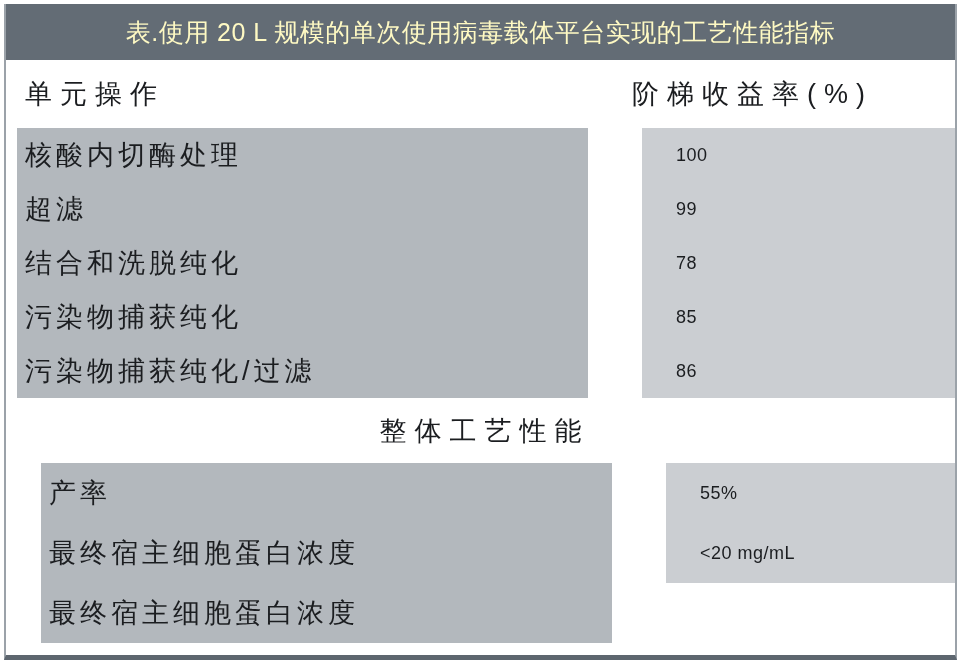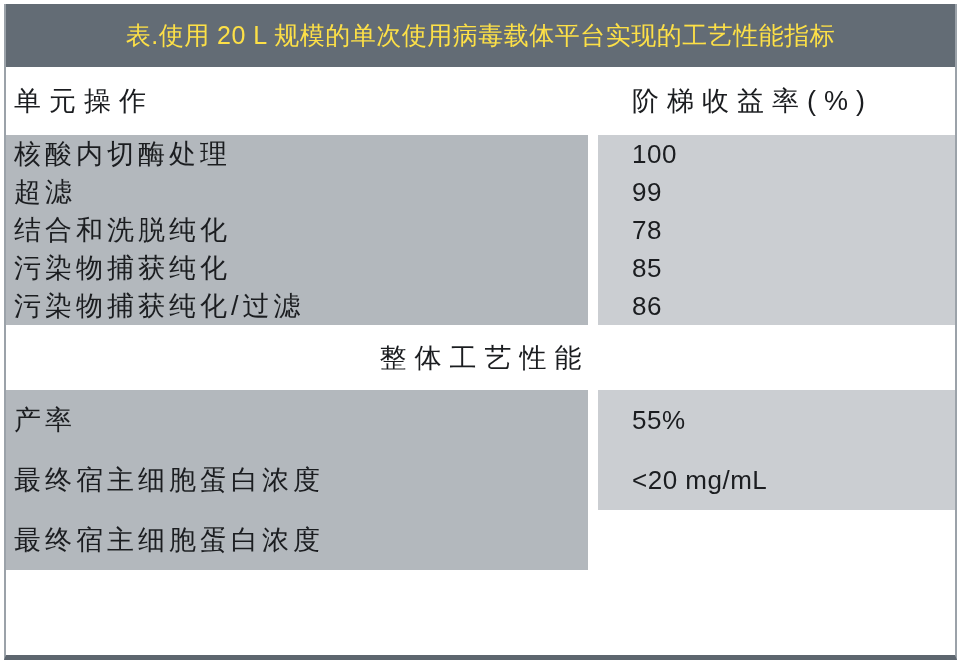--- a/index.html
+++ b/index.html
@@ -19,23 +19,23 @@
     width: 953px;
     height: 656px;
     border-left: 2px solid #9ba2a9;
     border-right: 2px solid #9ba2a9;
     border-bottom: 5px solid #5d666f;
     display: flex;
     flex-direction: column;
     background: #ffffff;
   }
   .title-bar {
-    height: 63px;
+    height: 56px;
     background: #636c75;
-    color: #fde047;
+    color: #fef9c3;
     display: flex;
     align-items: center;
     justify-content: center;
     font-size: 25px;
     letter-spacing: 0.5px;
     flex: none;
   }
   .grid-row {
     display: grid;
     grid-template-columns: 582px 10px 1fr;
@@ -46,37 +46,38 @@
     font-size: 27px;
     letter-spacing: 8px;
     flex: none;
   }
   .head-row .cell-l, .head-row .cell-r { background: #ffffff; }
   .cell-l {
     background: #b3b8bd;
     display: flex;
     align-items: center;
     padding-left: 8px;
+    margin-left: 11px;
   }
   .cell-r {
     background: #cbced2;
     display: flex;
     align-items: center;
     padding-left: 34px;
   }
   .gap { background: #ffffff; }
   .section {
     display: flex;
     flex-direction: column;
     flex: none;
   }
-  .sec1 { height: 190px; border-radius: 17px; }
-  .sec2 { height: 180px; }
+  .sec1 { height: 270px; border-radius: 17px; }
+  .sec2 { height: 180px; padding-left: 24px; }
   .section .grid-row { flex: 1; font-size: 27px; letter-spacing: 4px; }
-  .section .cell-r { font-size: 26px; letter-spacing: 0.5px; }
+  .section .cell-r { font-size: 18px; letter-spacing: 0.5px; margin-left: 44px; }
   .band {
     height: 65px;
     background: #ffffff;
     display: flex;
     align-items: center;
     padding-left: 8px;
     font-size: 27px;
     letter-spacing: 8px;
     flex: none;
     justify-content: center;

